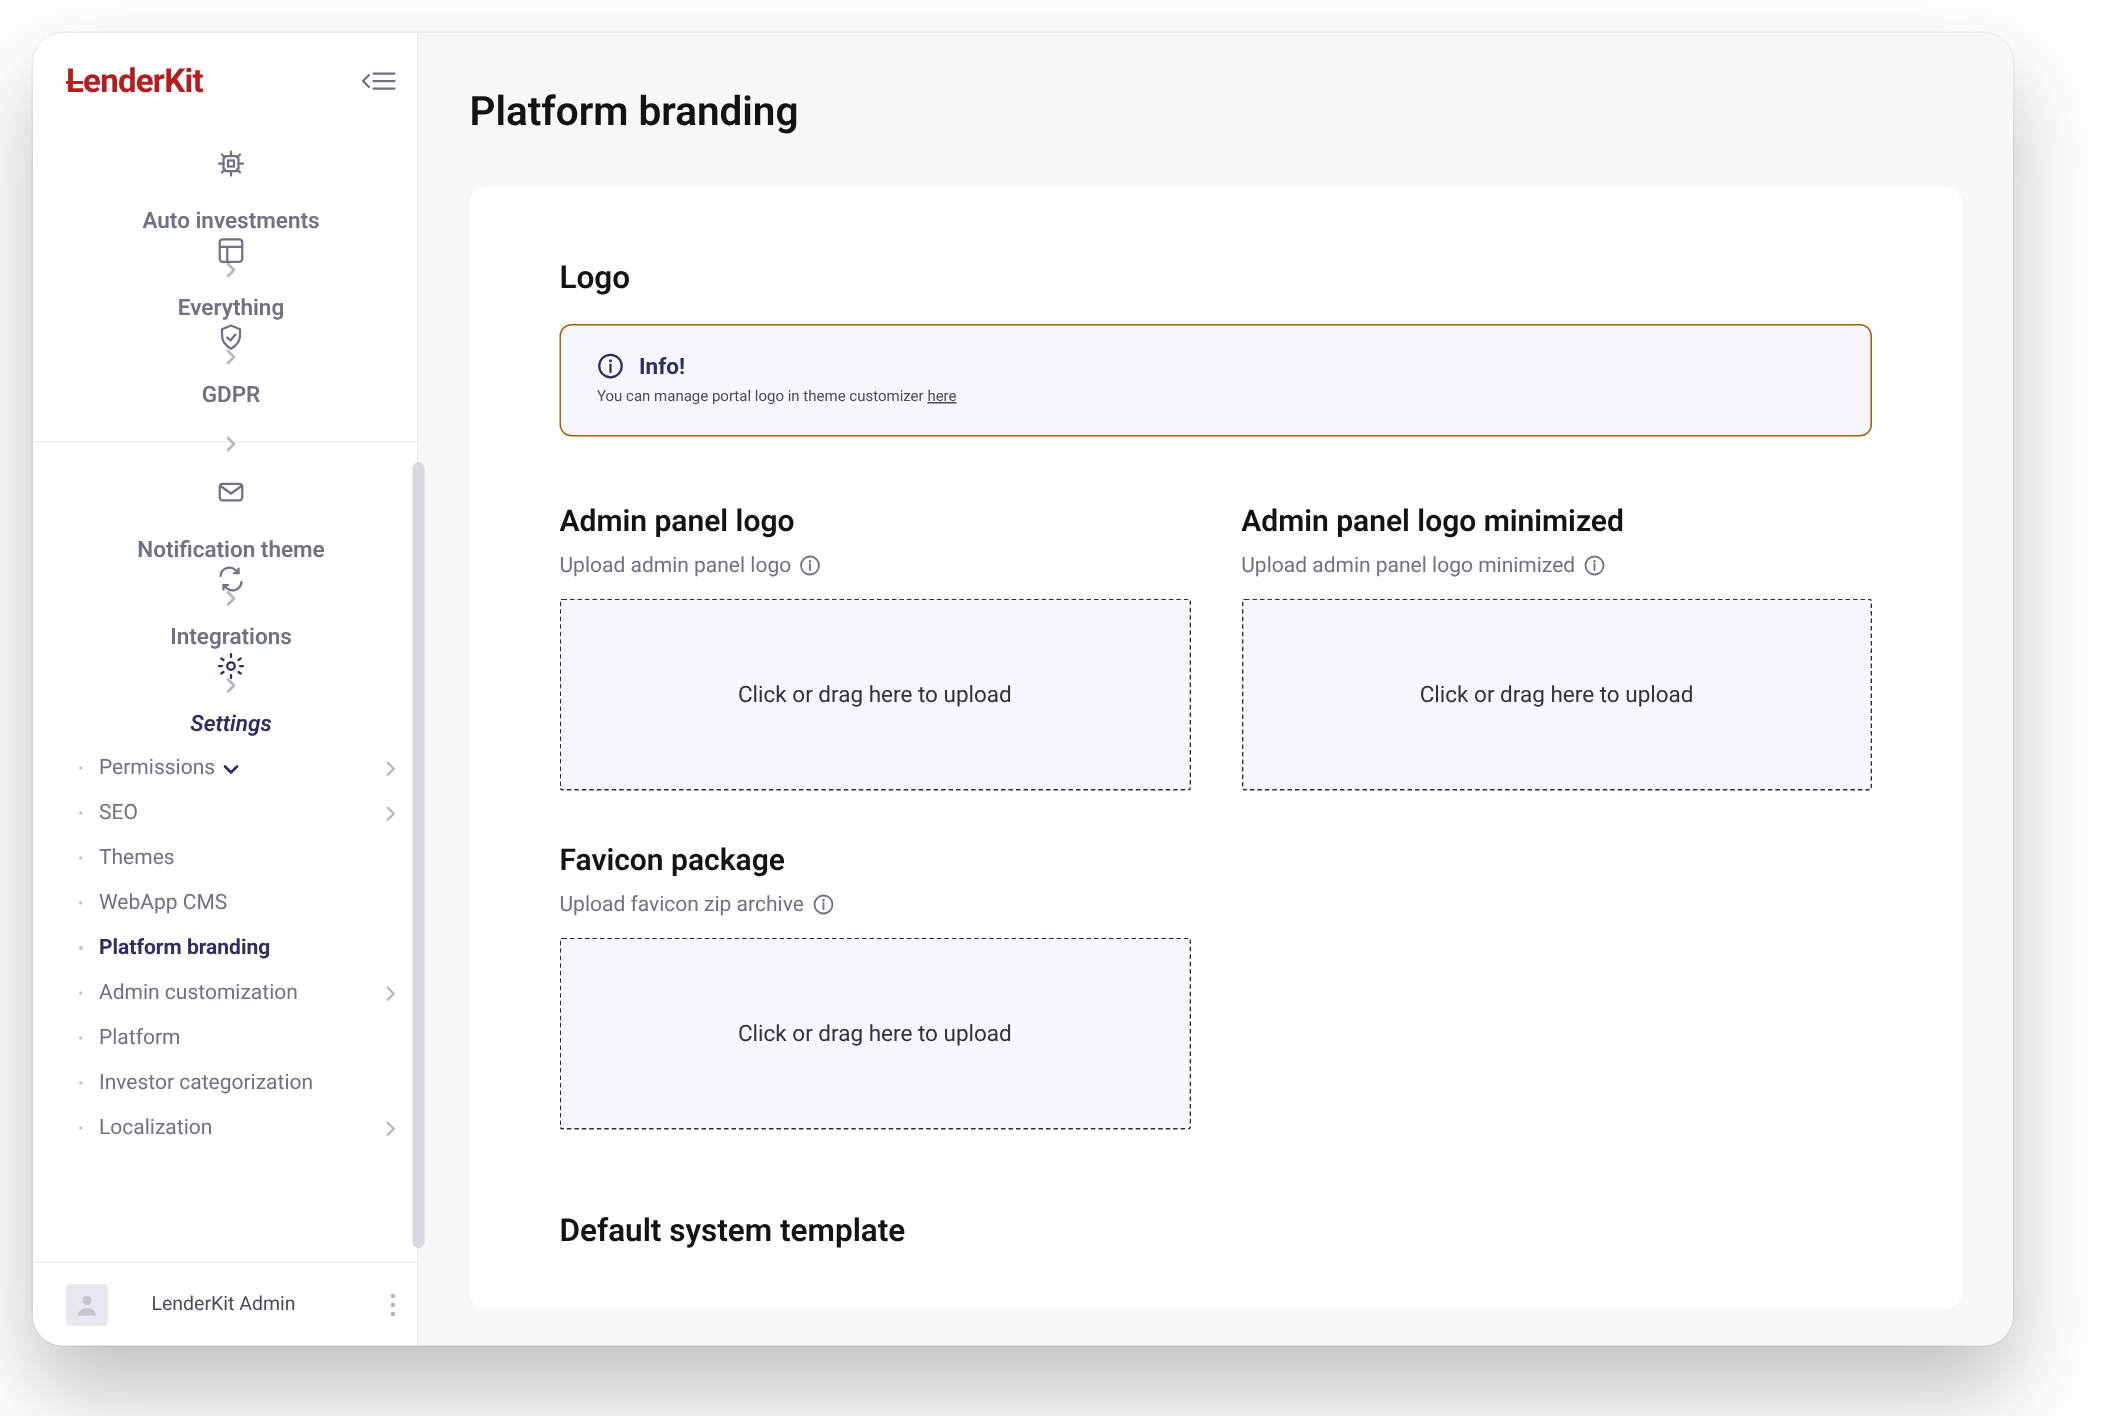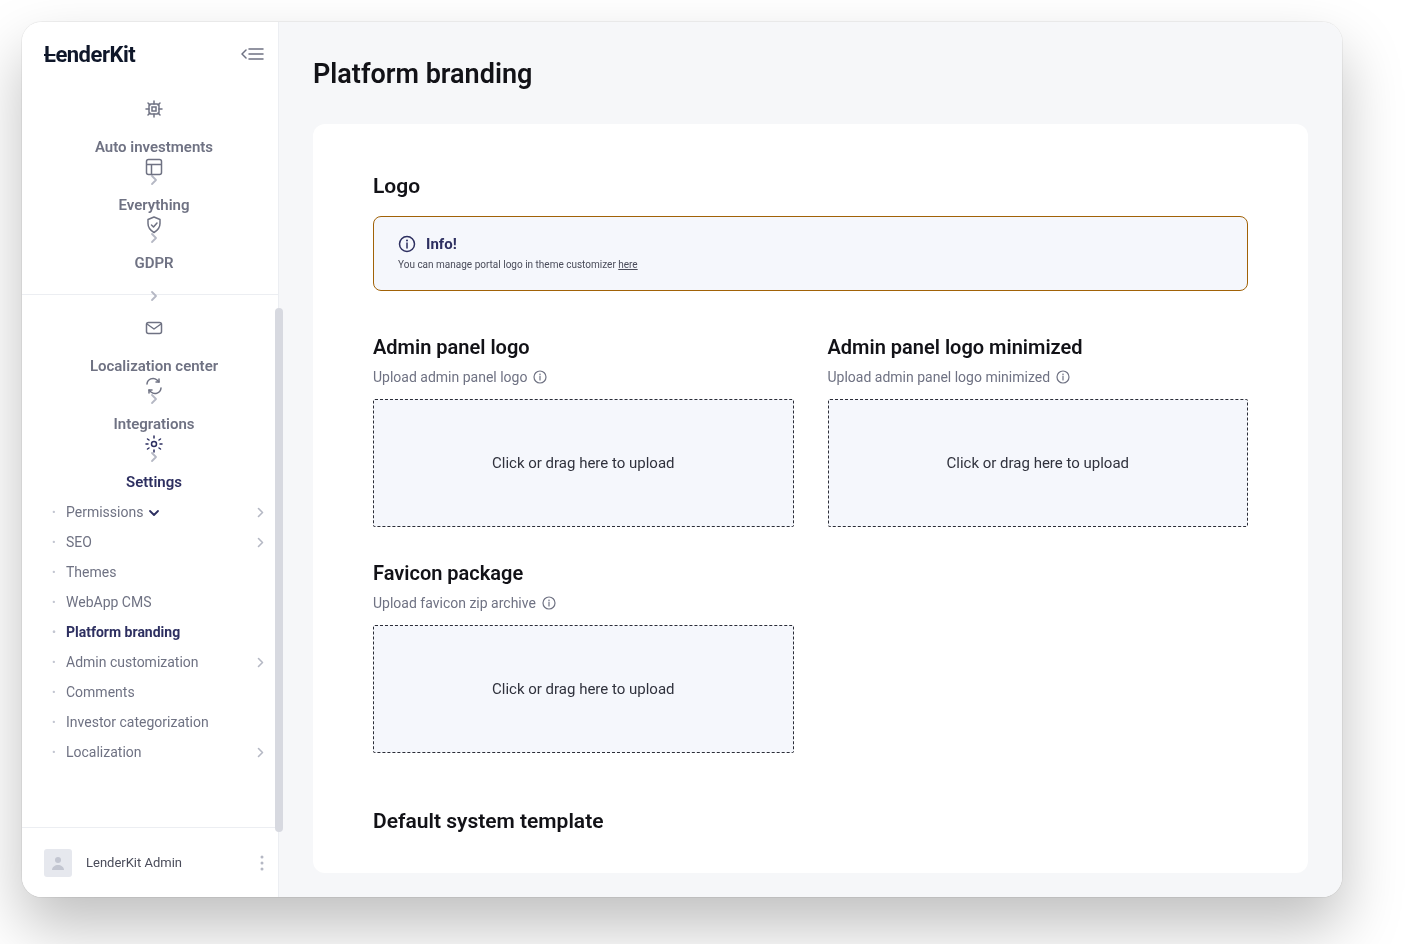--- a/index.html
+++ b/index.html
@@ -39,21 +39,21 @@
       height: 64px;
       display: flex;
       align-items: center;
       justify-content: space-between;
       padding: 0 14px 0 22px;
       flex-shrink: 0;
     }
     .logo-text {
       font-size: 22px;
       font-weight: 700;
-      color: #0f172a;
+      color: #b91c1c;
       letter-spacing: -0.5px;
     }
     .logo-text .strike {
       text-decoration: line-through;
       text-decoration-thickness: 2px;
     }
     .collapse-btn {
       display: flex;
       align-items: center;
       gap: 1px;
@@ -93,20 +93,21 @@
       flex-shrink: 0;
     }
     .nav-item .nav-label {
       flex: 1;
     }
     .nav-item .chevron {
       flex-shrink: 0;
     }
     .nav-item.active {
       color: #2d2f60;
+      font-style: italic;
     }
     .nav-divider {
       height: 1px;
       background: #eceef2;
       margin: 22px 0;
     }
     .sub-list {
       padding: 6px 0 0 0;
     }
     .sub-item {
@@ -132,26 +133,26 @@
       padding-left: 2px;
     }
     .sub-item.selected {
       color: #2d2f60;
       font-weight: 700;
     }
     .sub-item .chevron {
       flex-shrink: 0;
     }
     .sidebar-footer {
-      height: 70px;
+      height: 56px;
       border-top: 1px solid #eceef2;
       display: flex;
       align-items: center;
       padding: 0 14px 0 22px;
-      gap: 14px;
+      gap: 29px;
       flex-shrink: 0;
     }
     .avatar {
       width: 28px;
       height: 28px;
       border-radius: 3px;
       background: #e6e8ee;
       display: flex;
       align-items: center;
       justify-content: center;
@@ -333,21 +334,21 @@
 
       <div class="nav-divider"></div>
 
       <div class="nav-item">
         <span class="nav-icon">
           <svg width="20" height="20" viewBox="0 0 20 20" fill="none">
               <rect x="2.5" y="4.5" width="15" height="11" rx="2" stroke="#6f7283" stroke-width="1.5"></rect>
               <path d="M3 6l7 5 7-5" stroke="#6f7283" stroke-width="1.5" stroke-linecap="round" stroke-linejoin="round"></path>
             </svg>
         </span>
-        <span class="nav-label">Localization center</span>
+        <span class="nav-label">Notification theme</span>
         <span class="chevron">
           <svg width="8" height="12" viewBox="0 0 8 12">
               <path d="M2 2l4 4-4 4" stroke="#b5b8c4" stroke-width="1.8" fill="none" stroke-linecap="round" stroke-linejoin="round"></path>
             </svg>
         </span>
       </div>
 
       <div class="nav-item">
         <span class="nav-icon">
           <svg width="20" height="20" viewBox="0 0 20 20" fill="none">
@@ -406,21 +407,21 @@
         </div>
         <div class="sub-item">
           <span class="sub-label">Admin customization</span>
           <span class="chevron">
               <svg width="7" height="11" viewBox="0 0 7 11">
                 <path d="M1.5 1.5l4 4-4 4" stroke="#b5b8c4" stroke-width="1.6" fill="none" stroke-linecap="round" stroke-linejoin="round"></path>
               </svg>
             </span>
         </div>
         <div class="sub-item">
-          <span class="sub-label">Comments</span>
+          <span class="sub-label">Platform</span>
         </div>
         <div class="sub-item">
           <span class="sub-label">Investor categorization</span>
         </div>
         <div class="sub-item">
           <span class="sub-label">Localization</span>
           <span class="chevron">
               <svg width="7" height="11" viewBox="0 0 7 11">
                 <path d="M1.5 1.5l4 4-4 4" stroke="#b5b8c4" stroke-width="1.6" fill="none" stroke-linecap="round" stroke-linejoin="round"></path>
               </svg>

